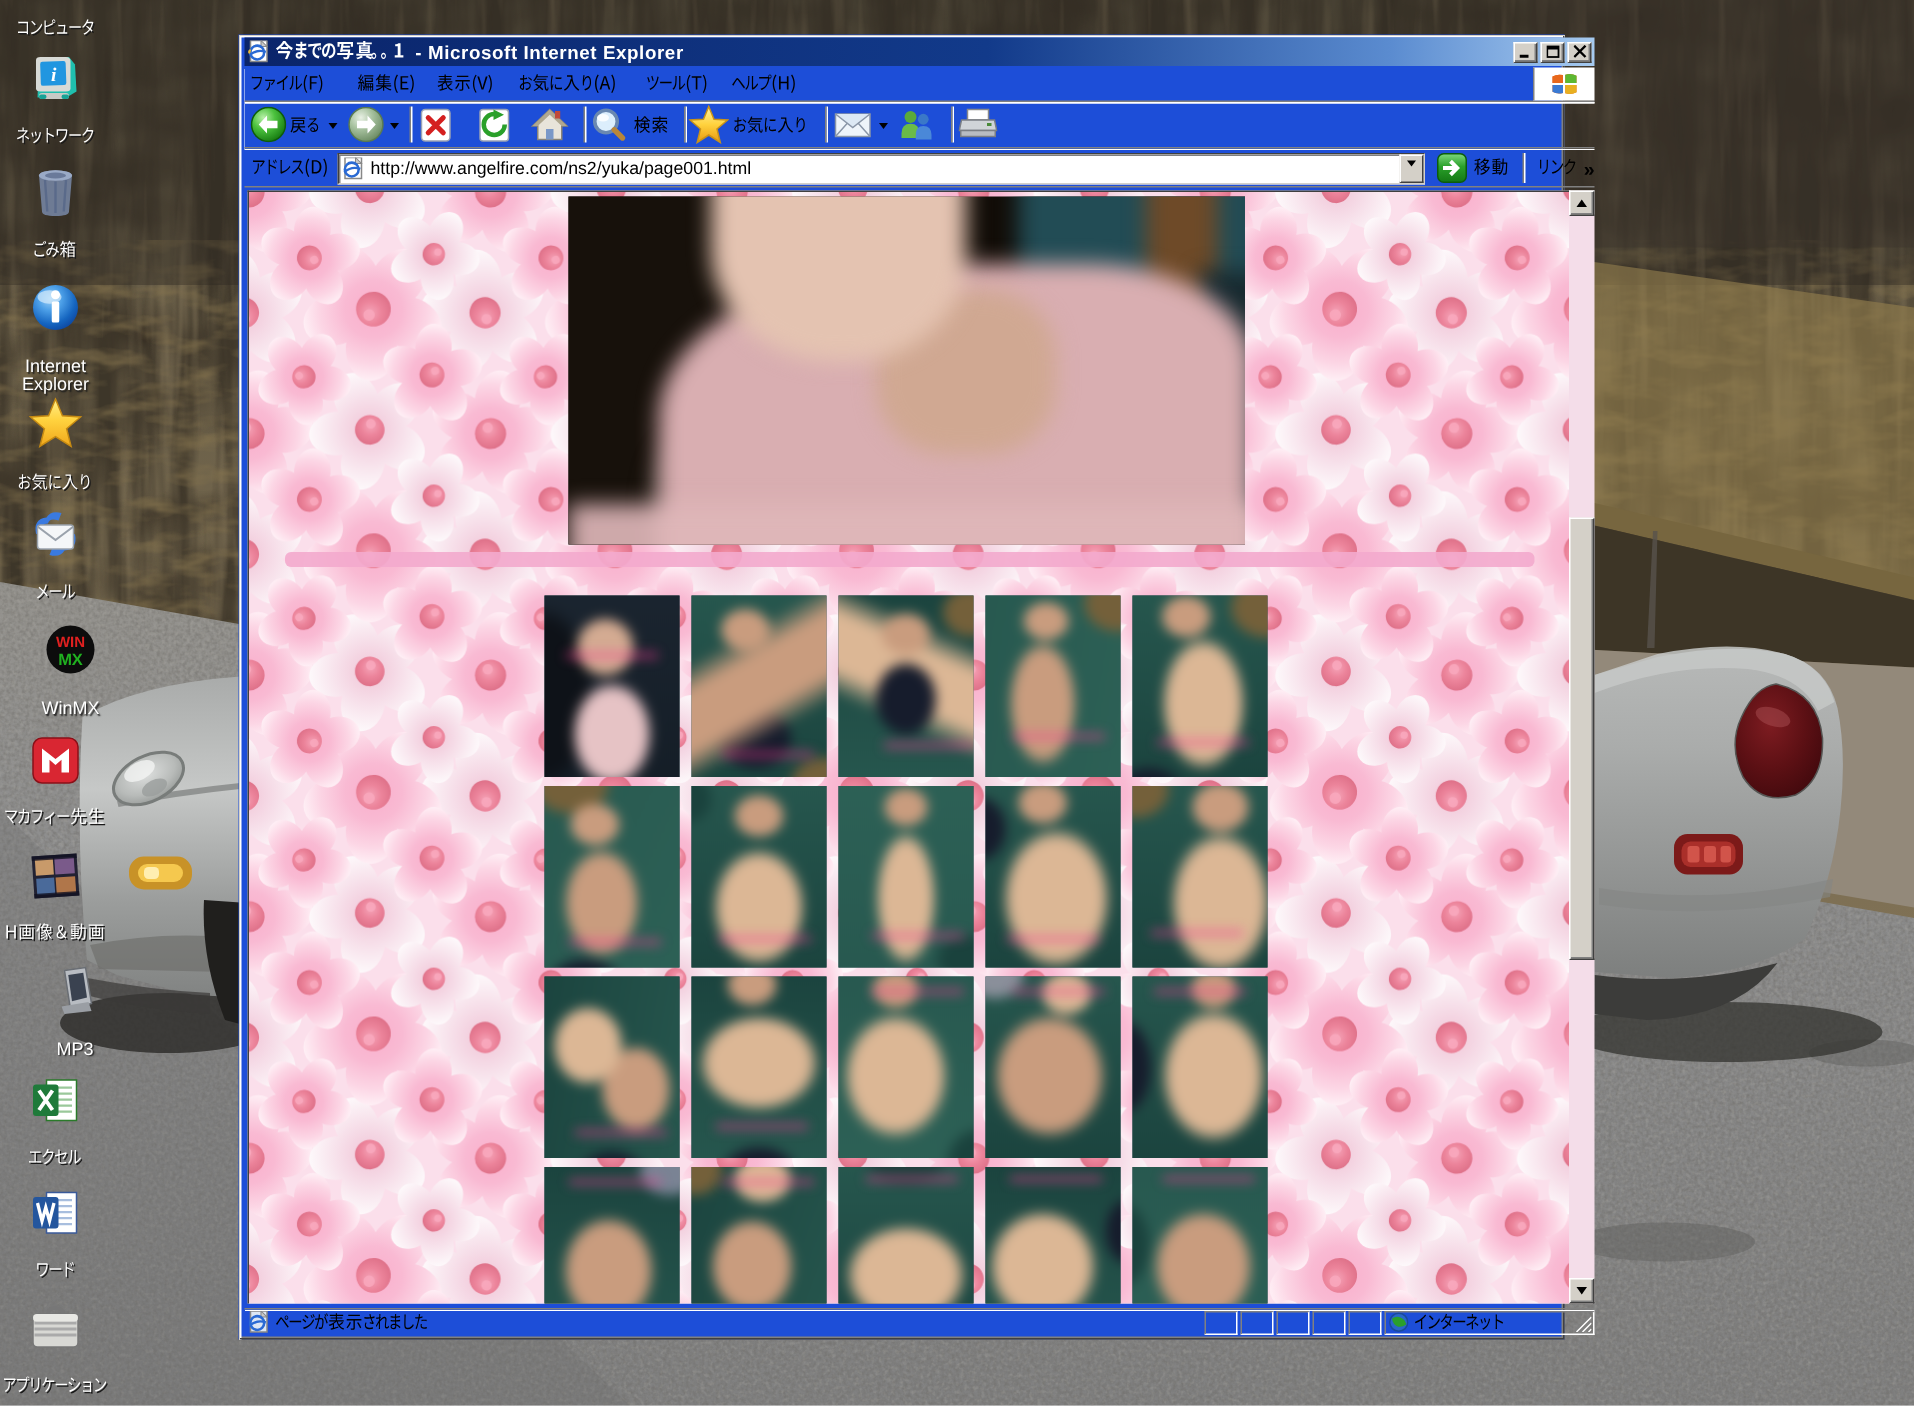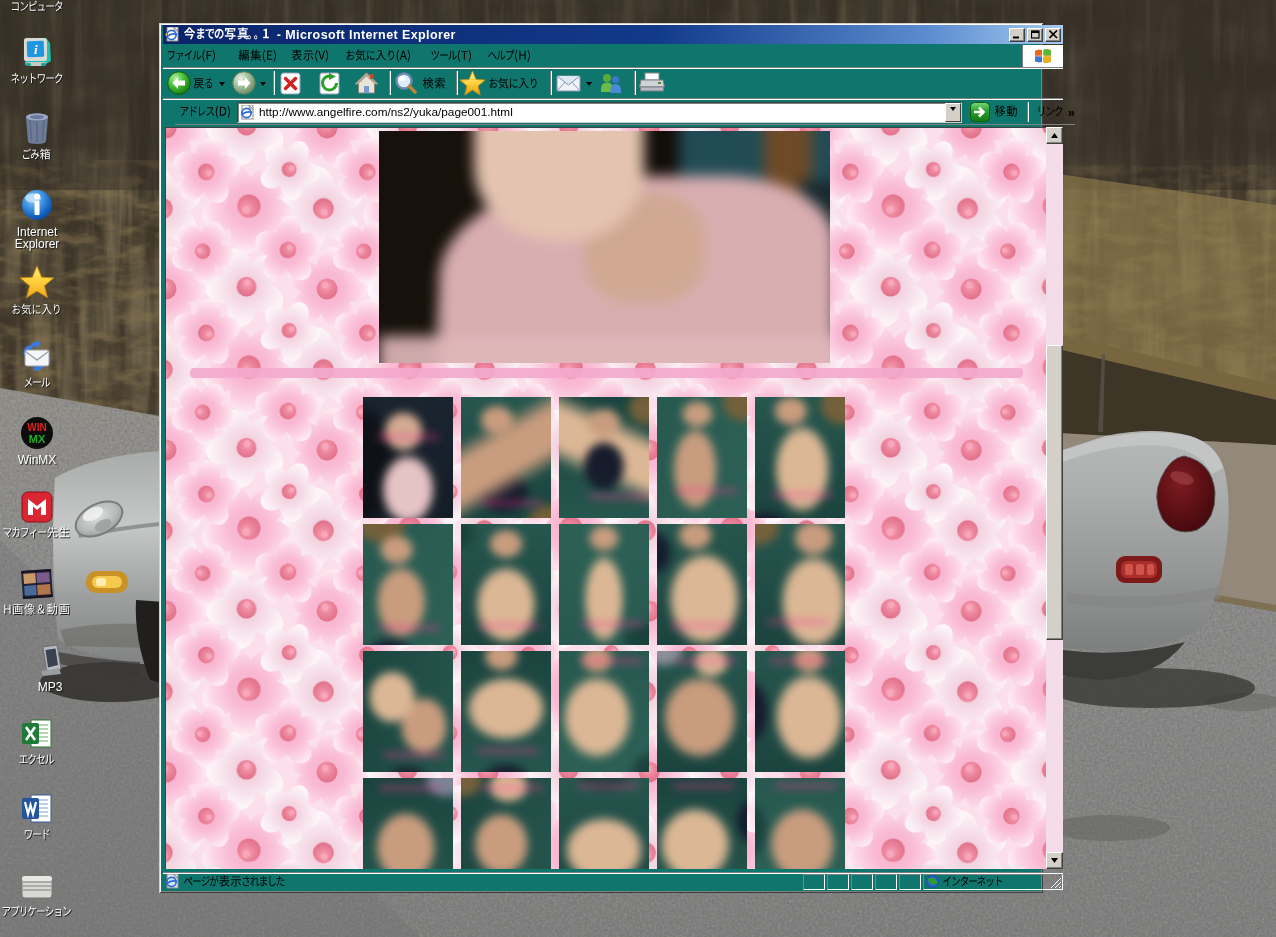--- a/index.html
+++ b/index.html
@@ -1,35 +1,35 @@
 <!DOCTYPE html>
 <html><head><meta charset="utf-8"><style>
 *{margin:0;padding:0;box-sizing:border-box}
 html,body{width:1276px;height:937px;overflow:hidden}
 body{position:relative;font-family:"Liberation Sans",sans-serif;background:#8c8c8c}
 .ab{position:absolute}
 
 #desk{position:absolute;inset:0;overflow:hidden}
 
 .dico{position:absolute;width:72px;display:flex;flex-direction:column;align-items:center}
-.dico .lab{margin-top:3px;display:flex;flex-direction:column;align-items:center}
+.dico .lab{margin-top:15px;display:flex;flex-direction:column;align-items:center}
 .ie-lab{color:#fff;font-size:12px;line-height:12px;text-shadow:1px 1px 1px #1a1a1a;text-align:center}
 
-#win{position:absolute;left:159px;top:23px;width:884px;height:870px;background:#0f766e;
+#win{position:absolute;left:159px;top:23px;width:884px;height:870px;background:#1d4ed8;
  box-shadow:inset 1px 1px 0 #d4d0c8,inset -1px -1px 0 #404040,inset 2px 2px 0 #fff,inset -2px -2px 0 #808080}
 #tbar{position:absolute;left:4px;top:2px;width:900px;height:19px;background:linear-gradient(90deg,#0a246a 0,#123a8a 55%,#5b8cd0 85%,#a6caf0 100%);display:flex;align-items:center;color:#fff}
 #tbar .ttxt{display:flex;align-items:center;gap:3px;font-weight:bold;font-size:12.5px;white-space:nowrap}
 .wbtn{width:16px;height:14px;background:#d4d0c8;border:1px solid;border-color:#fff #404040 #404040 #fff;box-shadow:inset -1px -1px 0 #808080,inset 1px 1px 0 #d4d0c8;display:flex;align-items:center;justify-content:center;margin-left:2px}
 #menubar{position:absolute;left:4px;top:22px;width:900px;height:23px;border-bottom:1px solid #808080;box-shadow:0 1px 0 #fff;display:flex;align-items:center}
 .mi{display:flex;align-items:center;padding:0 4px}
 #throb{position:absolute;right:0;top:0;width:41px;height:22px;background:#fff;border-left:1px solid #808080;display:flex;align-items:center;justify-content:center}
 #toolbar{position:absolute;left:4px;top:45px;width:900px;height:31px;border-bottom:1px solid #808080;box-shadow:inset 0 1px 0 #fff,0 1px 0 #fff;display:flex;align-items:center}
 .tsep{width:2px;height:24px;margin:0 3px;border-left:1px solid #808080;border-right:1px solid #fff}
 .drop{width:0;height:0;border:3.5px solid transparent;border-top:4px solid #000;margin-top:4px;margin-left:1px}
-#addrbar{position:absolute;left:16px;top:77px;width:900px;height:25px;display:flex;align-items:center;border-bottom:1px solid #808080}
+#addrbar{position:absolute;left:4px;top:77px;width:900px;height:25px;display:flex;align-items:center;border-bottom:1px solid #808080}
 #afield{height:21px;background:#fff;border:1px solid;border-color:#404040 #d4d0c8 #d4d0c8 #404040;box-shadow:inset 1px 1px 0 #808080;display:flex;align-items:center;flex:1;margin-left:6px}
 #afield .atxt{font-size:11.8px;color:#000;white-space:nowrap;padding-left:4px}
 #adrop{width:16px;height:19px;background:#d4d0c8;border:1px solid;border-color:#fff #404040 #404040 #fff;margin-left:auto;display:flex;align-items:center;justify-content:center}
 #content{position:absolute;left:6px;top:104px;width:881px;height:742px;border-left:1px solid #404040;border-top:1px solid #404040;overflow:hidden;background:#fff}
 #scroll{position:absolute;left:887px;top:104px;width:17px;height:742px;background:#f4dde9}
 .sbtn{position:absolute;left:0;width:17px;height:17px;background:#d4d0c8;border:1px solid;border-color:#fff #404040 #404040 #fff;box-shadow:inset -1px -1px 0 #808080;display:flex;align-items:center;justify-content:center}
 #sthumb{position:absolute;left:0;top:218px;width:17px;height:295px;background:#d4d0c8;border:1px solid;border-color:#fff #404040 #404040 #fff;box-shadow:inset -1px -1px 0 #808080}
 #status{position:absolute;left:4px;top:849px;width:900px;height:18px;border-top:1px solid #808080;box-shadow:inset 0 1px 0 #fff;display:flex;align-items:center}
 .spane{height:16px;margin-top:0;border:1px solid;border-color:#808080 #fff #fff #808080;display:flex;align-items:center}
 
@@ -295,21 +295,21 @@
       <rect x="6" y="11" width="24" height="16" rx="2" fill="#f4f6f8" stroke="#9aa2ac"></rect>
       <path d="M6 12 L18 21 L30 12" fill="none" stroke="#9aa2ac" stroke-width="1.4"></path>
     </svg>
  <div class="lab">
       <svg style="display:block" width="27" height="15" viewBox="0 0 26.9 14.9">
         <path d="M2.2 3.2 1.7 4.0C2.6 4.7 3.7 5.7 4.4 6.4C3.5 7.9 2.3 9.2 0.6 10.2L1.3 10.9C2.9 9.8 4.1 8.4 5 7.1C5.9 7.9 6.6 8.8 7.3 9.8L7.9 9.0C7.2 8.1 6.4 7.1 5.5 6.2C6.2 5.1 6.7 3.8 7 2.7C7.1 2.4 7.2 2 7.3 1.8L6.4 1.4C6.4 1.7 6.3 2.1 6.2 2.3C5.9 3.3 5.5 4.5 4.9 5.6C4.2 4.9 3 3.9 2.2 3.2Z M9.1 5.4V6.5C9.4 6.5 9.9 6.5 10.5 6.5C11.2 6.5 15 6.5 15.7 6.5C16.2 6.5 16.6 6.5 16.8 6.5V5.4C16.6 5.4 16.2 5.4 15.7 5.4C15 5.4 11.2 5.4 10.5 5.4C9.9 5.4 9.4 5.4 9.1 5.4Z M21.8 10.3 22.3 10.8C22.4 10.8 22.5 10.7 22.7 10.6C23.8 9.9 25.1 8.6 25.9 7.2L25.5 6.4C24.7 7.8 23.6 8.9 22.7 9.4C22.7 9 22.7 3.2 22.7 2.4C22.7 2 22.7 1.7 22.7 1.6H21.8C21.8 1.7 21.9 2 21.9 2.4C21.9 3.2 21.9 9.1 21.9 9.6C21.9 9.9 21.9 10.1 21.8 10.3ZM17.4 10.2 18.2 10.8C19 10 19.6 8.8 19.9 7.6C20.1 6.4 20.2 3.8 20.2 2.5C20.2 2.1 20.2 1.7 20.2 1.6H19.3C19.4 1.8 19.4 2.1 19.4 2.5C19.4 3.8 19.4 6.2 19.1 7.3C18.8 8.5 18.2 9.5 17.4 10.2Z" fill="#1a1a1a" transform="translate(1,1)"></path>
         <path d="M2.2 3.2 1.7 4.0C2.6 4.7 3.7 5.7 4.4 6.4C3.5 7.9 2.3 9.2 0.6 10.2L1.3 10.9C2.9 9.8 4.1 8.4 5 7.1C5.9 7.9 6.6 8.8 7.3 9.8L7.9 9.0C7.2 8.1 6.4 7.1 5.5 6.2C6.2 5.1 6.7 3.8 7 2.7C7.1 2.4 7.2 2 7.3 1.8L6.4 1.4C6.4 1.7 6.3 2.1 6.2 2.3C5.9 3.3 5.5 4.5 4.9 5.6C4.2 4.9 3 3.9 2.2 3.2Z M9.1 5.4V6.5C9.4 6.5 9.9 6.5 10.5 6.5C11.2 6.5 15 6.5 15.7 6.5C16.2 6.5 16.6 6.5 16.8 6.5V5.4C16.6 5.4 16.2 5.4 15.7 5.4C15 5.4 11.2 5.4 10.5 5.4C9.9 5.4 9.4 5.4 9.1 5.4Z M21.8 10.3 22.3 10.8C22.4 10.8 22.5 10.7 22.7 10.6C23.8 9.9 25.1 8.6 25.9 7.2L25.5 6.4C24.7 7.8 23.6 8.9 22.7 9.4C22.7 9 22.7 3.2 22.7 2.4C22.7 2 22.7 1.7 22.7 1.6H21.8C21.8 1.7 21.9 2 21.9 2.4C21.9 3.2 21.9 9.1 21.9 9.6C21.9 9.9 21.9 10.1 21.8 10.3ZM17.4 10.2 18.2 10.8C19 10 19.6 8.8 19.9 7.6C20.1 6.4 20.2 3.8 20.2 2.5C20.2 2.1 20.2 1.7 20.2 1.6H19.3C19.4 1.8 19.4 2.1 19.4 2.5C19.4 3.8 19.4 6.2 19.1 7.3C18.8 8.5 18.2 9.5 17.4 10.2Z" fill="#fff"></path>
       </svg>
     </div>
   </div>
-<div class="dico" style="left:1px;top:416px">
+<div class="dico" style="left:11px;top:416px">
  <svg width="34" height="34" viewBox="0 0 34 34">
       <circle cx="17" cy="17" r="16" fill="#0c0c0c"></circle>
       <text x="17" y="15" text-anchor="middle" font-size="10" font-weight="bold" fill="#e02020" font-family="Liberation Sans">WIN</text>
       <text x="17" y="27" text-anchor="middle" font-size="11" font-weight="bold" fill="#20b020" font-family="Liberation Sans">MX</text>
     </svg>
  <div class="lab" style="color:#fff;font-size:12px;text-shadow:1px 1px 1px #1a1a1a">WinMX</div>
   </div>
 <div class="dico" style="left:1px;top:491px">
  <svg width="32" height="32" viewBox="0 0 32 32">
       <rect x="1" y="1" width="30" height="30" rx="6" fill="#d92632" stroke="#8a1018"></rect>

